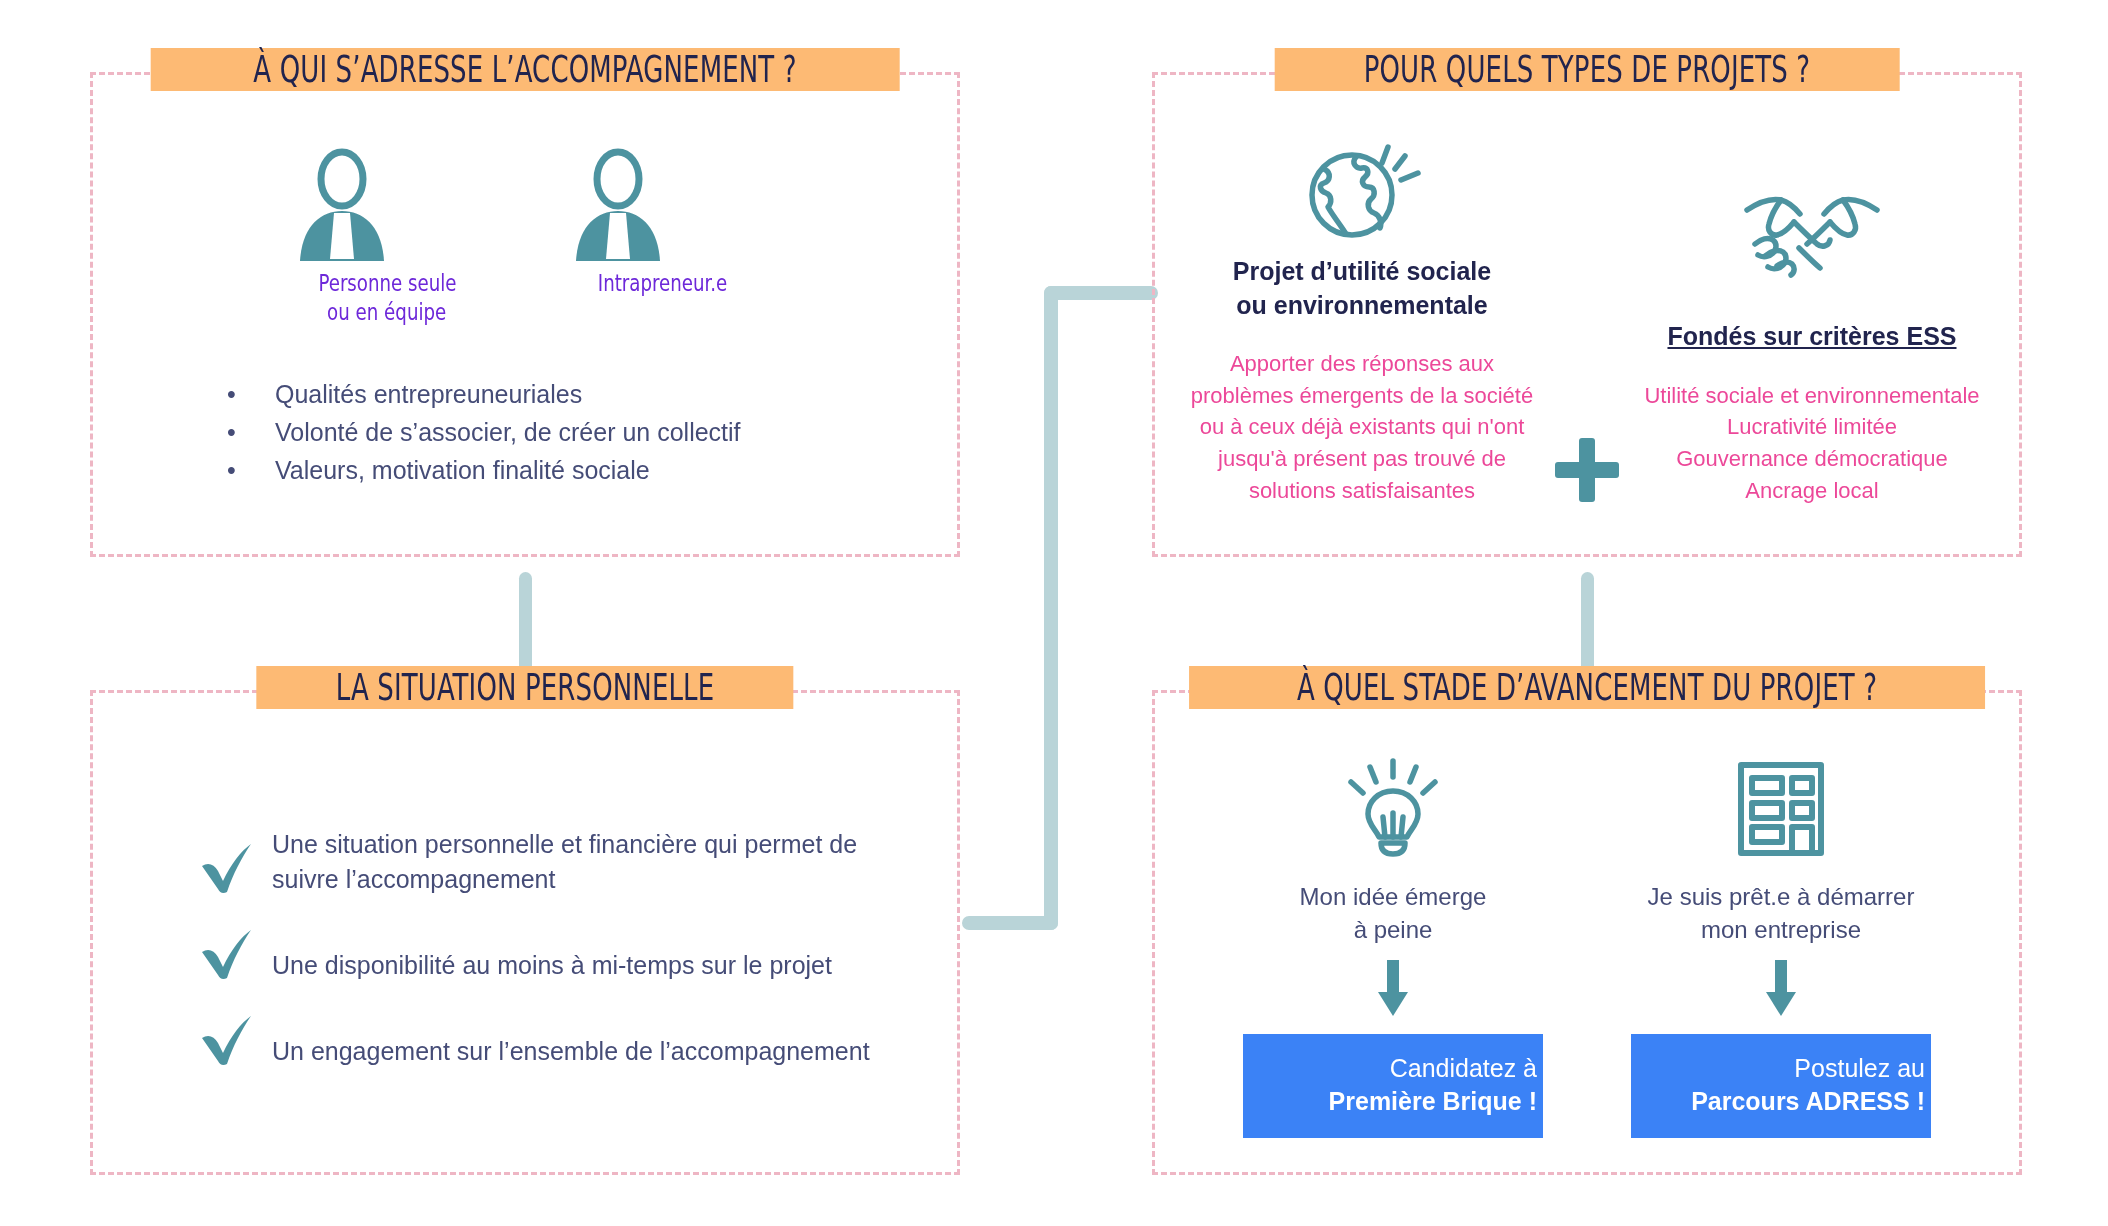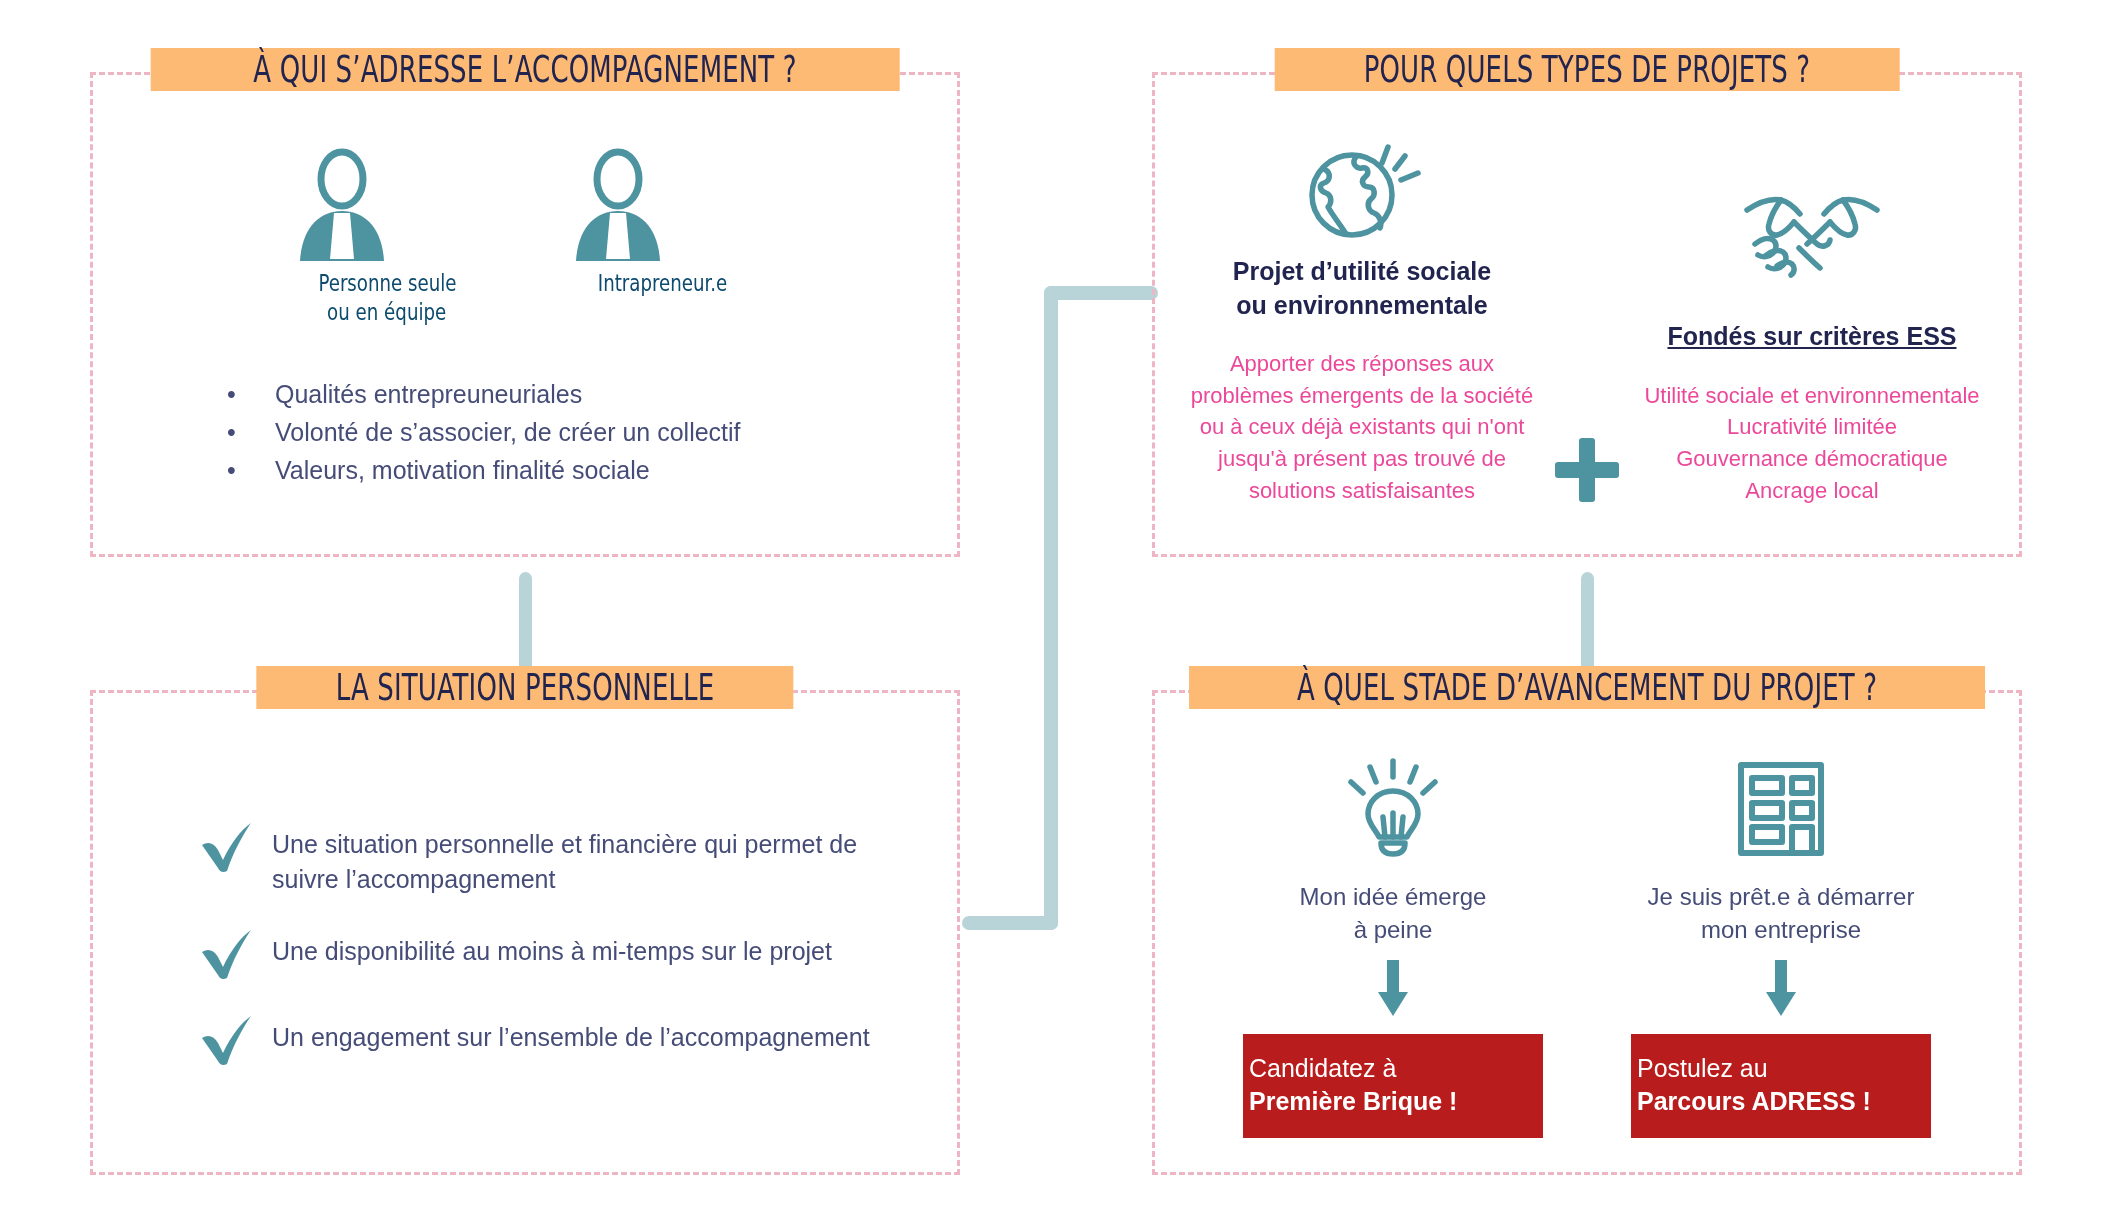--- a/index.html
+++ b/index.html
@@ -64,21 +64,21 @@
   }
   .person {
     width: 190px;
     text-align: center;
   }
   .person-label {
     margin-top: 8px;
     font-family: "Liberation Sans Narrow", "DejaVu Sans Condensed", "Liberation Sans", sans-serif;
     font-size: 23px;
     line-height: 1.27;
-    color: #0c4a6e;
+    color: #6d28d9;
     font-weight: normal;
   }
   .person-label .sq { display:inline-block; transform: scaleX(0.88); transform-origin:center; }
 
   .bullets {
     position: absolute;
     left: 128px;
     top: 300px;
     width: 640px;
   }
@@ -98,21 +98,21 @@
 
   
   .checks {
     position: absolute;
     left: 105px;
     top: 130px;
     width: 700px;
   }
   .check-row {
     display: flex;
-    align-items: flex-start;
+    align-items: flex-end;
     margin-bottom: 34px;
   }
   .check-icon {
     flex: 0 0 64px;
     margin-right: 10px;
     margin-top: -4px;
   }
   .check-text {
     font-size: 25px;
     line-height: 1.38;
@@ -170,27 +170,27 @@
   .stage-text {
     margin-top: 22px;
     font-size: 24px;
     line-height: 1.36;
     color: #454c77;
   }
   .stage-arrow { margin-top: 14px; display:flex; justify-content:center; }
   .cta {
     margin: 16px auto 0;
     width: 300px;
-    background: #b91c1c;
+    background: #3b82f6;
     color: #ffffff;
     padding: 18px 6px 20px;
     box-sizing: border-box;
     font-size: 25px;
     line-height: 1.32;
-    text-align: left;
+    text-align: right;
   }
   .cta b { font-weight: bold; }
 
   
   .conn {
     position: absolute;
     background: #b9d4d8;
     border-radius: 7px;
   }
   svg { display: block; overflow: visible; }

